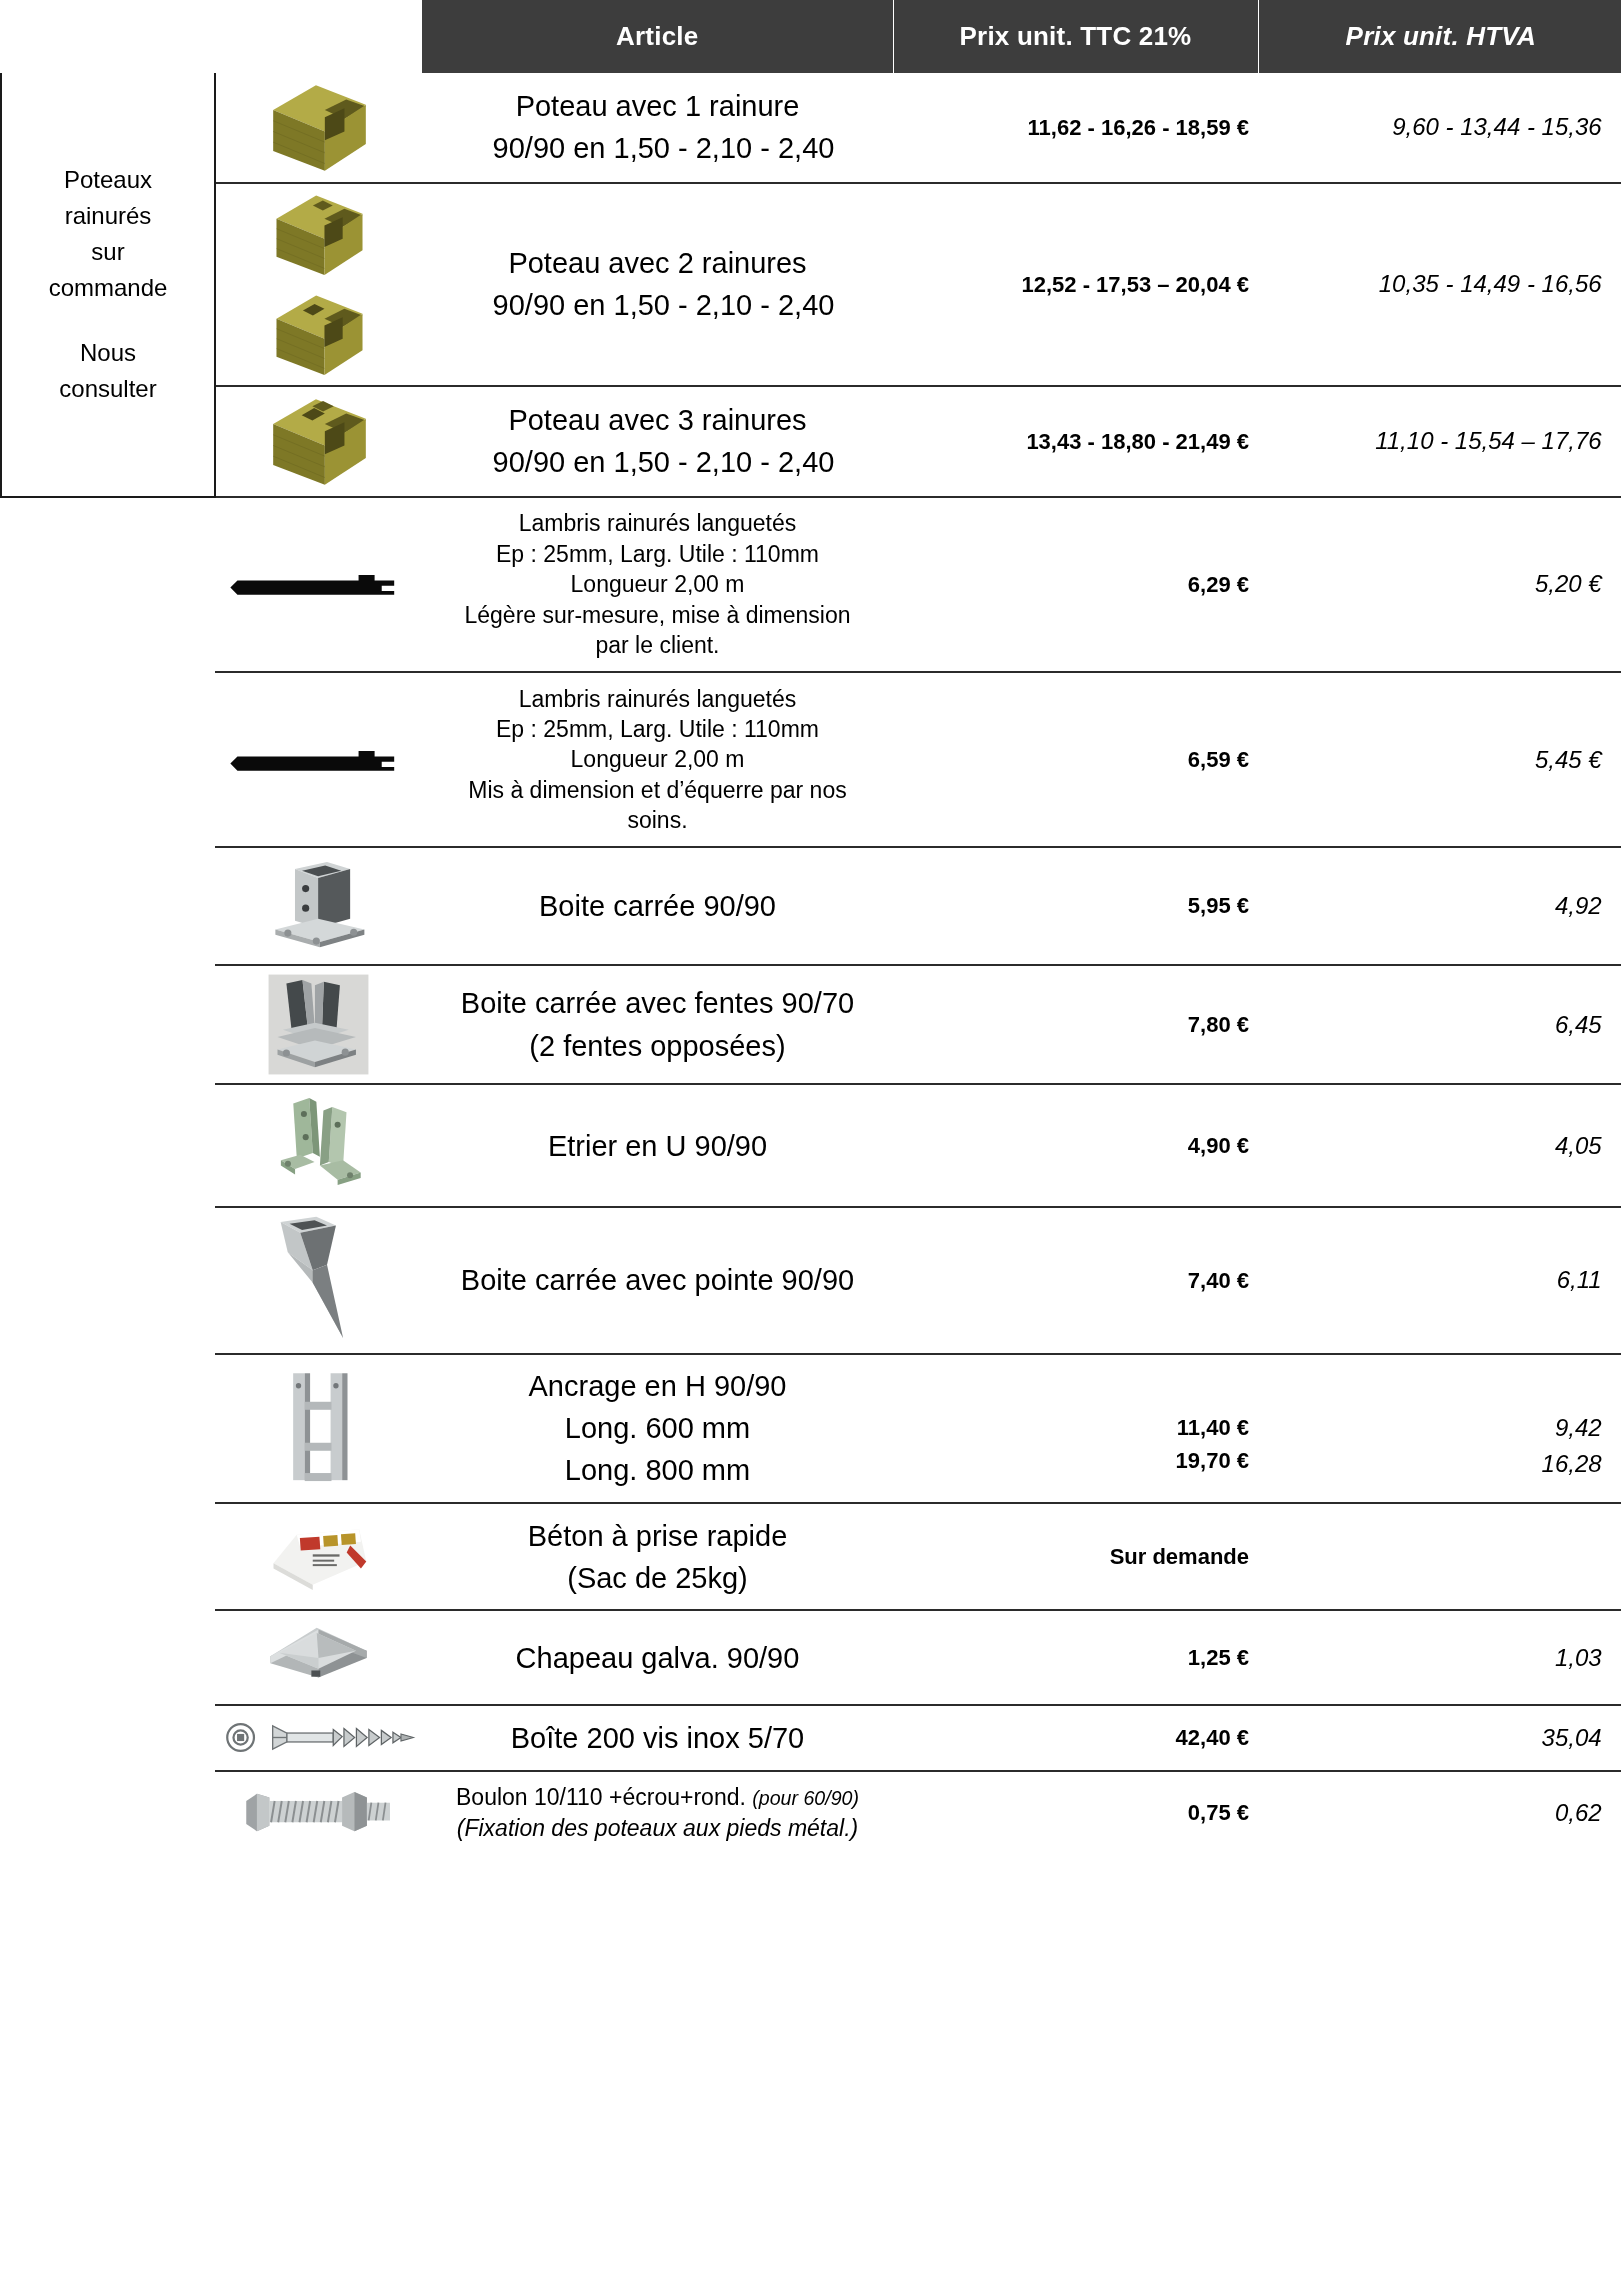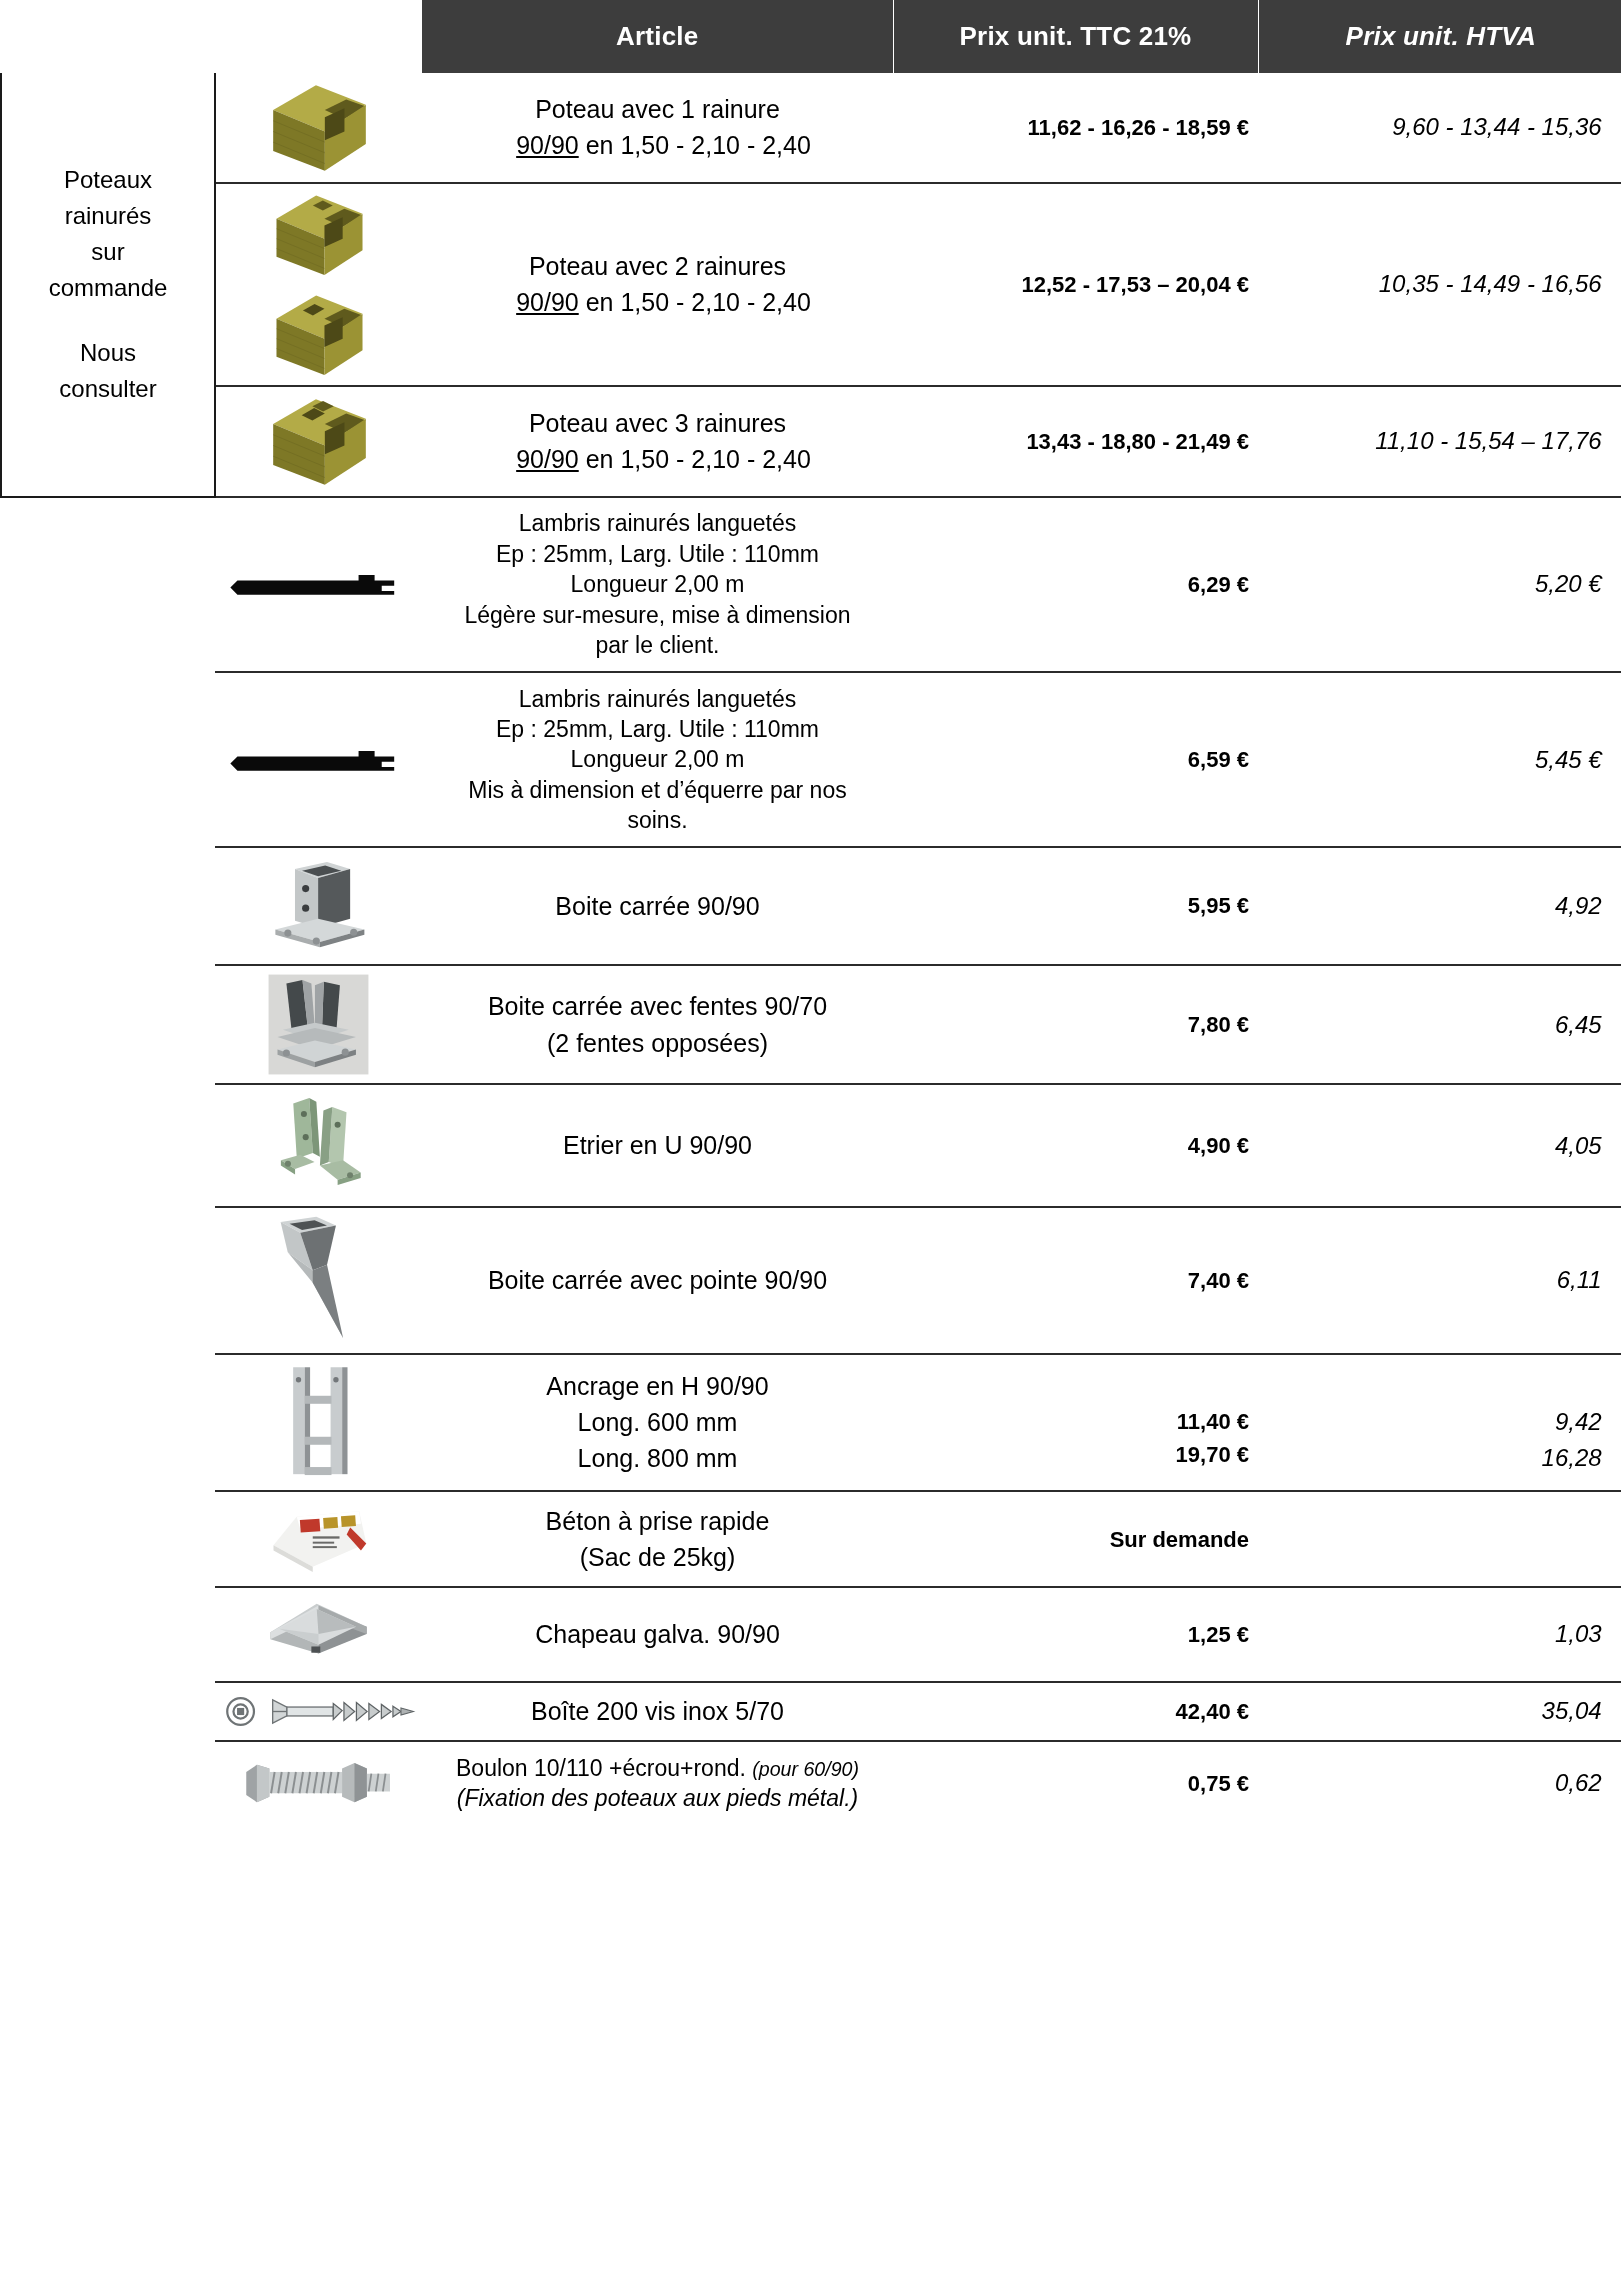--- a/index.html
+++ b/index.html
@@ -74,36 +74,36 @@
     padding:5.3px 3.6px;
   }
   td.img-cell.topline{border-top:2.2px solid #2b2b2b;}
 
   td.art-cell{
     text-align:center;
     font-size:23px;
     line-height:1.32;
     padding:10.7px 14.3px;
   }
-  td.art-cell.big{font-size:25px;line-height:1.45;}
+  td.art-cell.big{font-size:29px;line-height:1.45;}
 
   td.ttc-cell{
     text-align:right;
     font-size:22px;
     font-weight:bold;
     line-height:1.5;
   }
   td.htva-cell{
     text-align:right;
     font-size:24px;
     font-style:italic;
     line-height:1.5;
     padding-right:21.4px;
   }
-  .u{text-decoration:underline;margin-left:12px;}
+  .u{margin-left:12px;}
   .small-it{font-size:19.6px;font-style:italic;}
 
   
   .art{display:block;margin:0 auto;}
   .stack2 > .art + .art{margin-top:9px;}
 </style>
 </head>
 <body>
 
 <div class="sheet">

